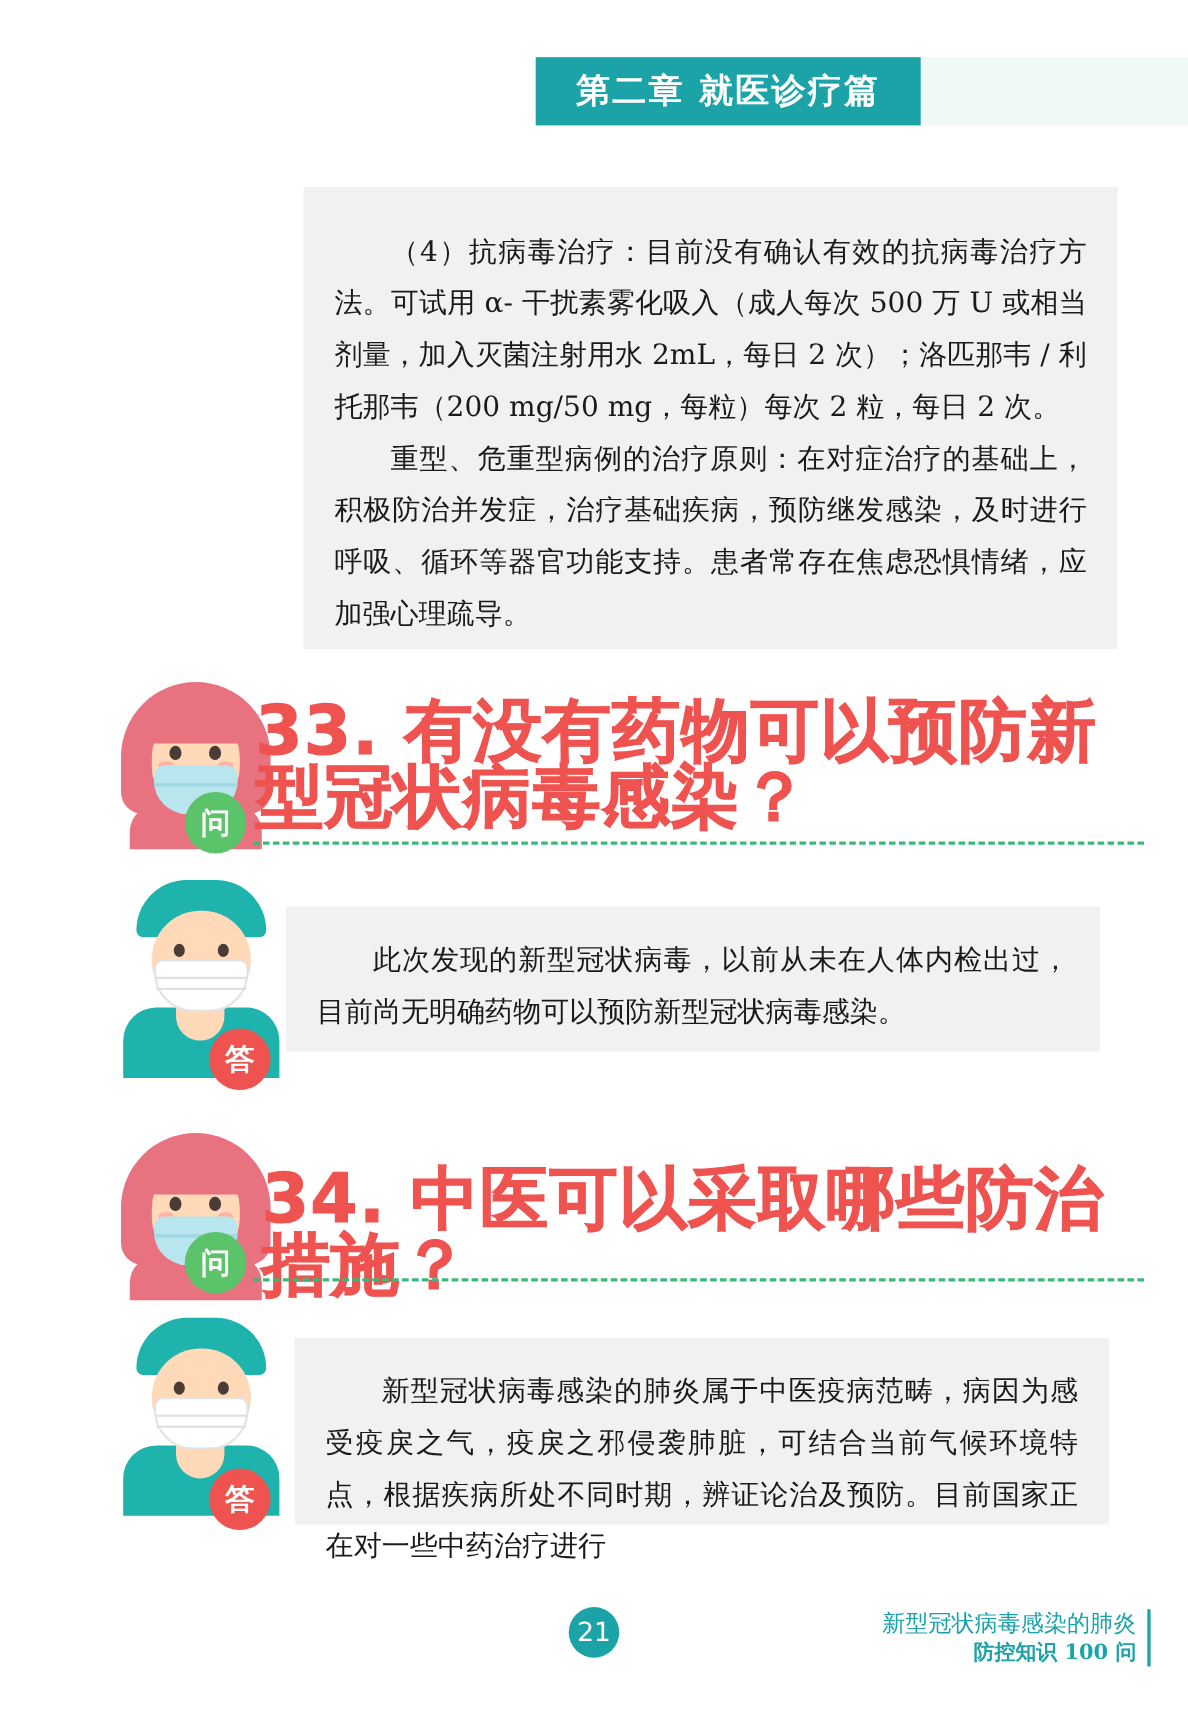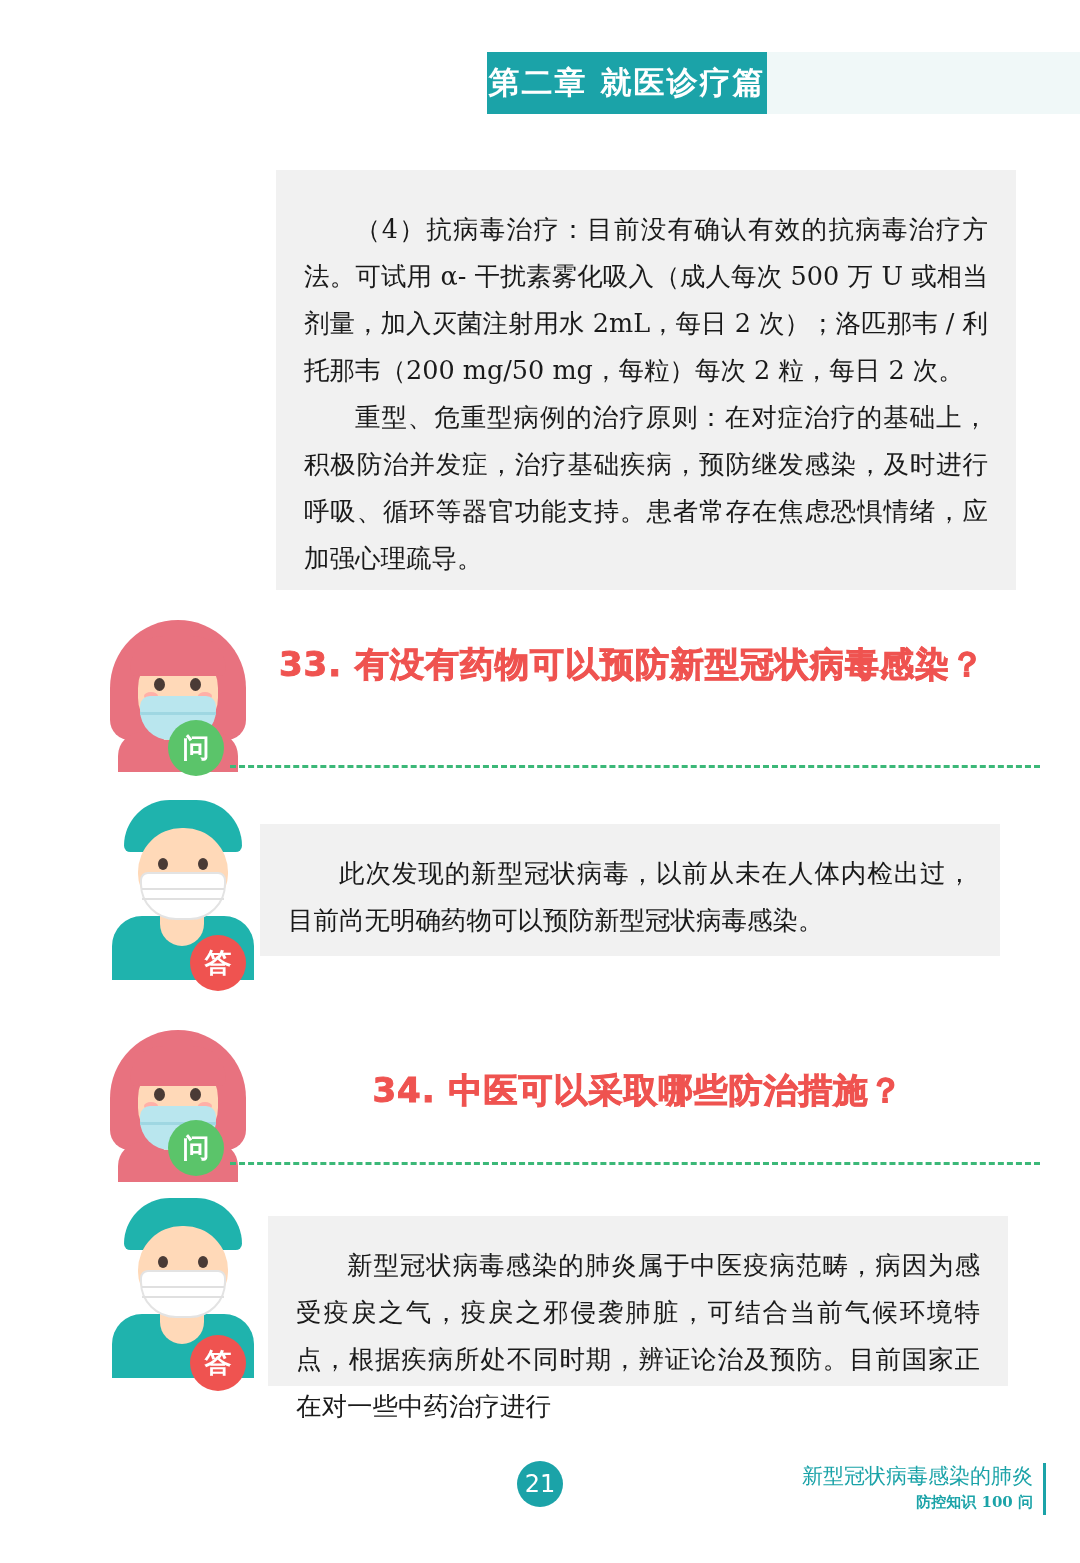--- a/index.html
+++ b/index.html
@@ -11,21 +11,21 @@
 
   
   .header{
     position:absolute;left:0;top:52px;width:1080px;height:70px;
   }
   .header-band{
     position:absolute;left:487px;top:0;width:593px;height:62px;
     background:#f0f8f8;
   }
   .header-tab{
-    position:absolute;left:487px;top:0;width:280px;height:62px;
+    position:absolute;left:487px;top:0;width:350px;height:62px;
     background:#1ba3a8;
     display:flex;align-items:center;justify-content:center;
   }
   .header-tab span{
     color:#ffffff;font-size:31px;font-weight:bold;letter-spacing:2px;
     font-family:"DejaVu Serif","Liberation Serif",serif;
   }
   .publisher{
     position:absolute;left:860px;top:8px;width:200px;height:46px;
     display:flex;align-items:center;gap:8px;
@@ -56,25 +56,24 @@
   }
   .indent{text-indent:2em;}
 
   #intro-box{left:276px;top:170px;width:740px;height:420px;padding:36px 28px 0 28px;}
 
   
   .q-title{
     position:absolute;
     color:#ef5350;
     font-weight:bold;
-    font-size:34px;
+    font-size:62px;
     line-height:60px;
     letter-spacing:1px;
     font-family:"DejaVu Sans","Liberation Sans",sans-serif;
-    text-align:center;
     -webkit-text-stroke:1px #ef5350;
   }
   .q-num{color:#ef5350;}
 
   .dash-line{
     position:absolute;height:0;border-top:3px dashed #3cb878;
   }
 
   
   .girl{position:absolute;width:160px;height:150px;}
@@ -117,21 +116,21 @@
     background:#1ba3a8;color:#fff;font-size:24px;
     display:flex;align-items:center;justify-content:center;
     font-family:"DejaVu Sans","Liberation Sans",sans-serif;
   }
   .footer-note{
     position:absolute;right:34px;top:1463px;width:290px;
     text-align:right;line-height:26px;
     border-right:3px solid #1ba3a8;padding-right:10px;
   }
   .footer-note .l1{font-size:21px;color:#1ba3a8;}
-  .footer-note .l2{font-size:15px;color:#1ba3a8;font-weight:bold;}
+  .footer-note .l2{font-size:19px;color:#1ba3a8;font-weight:bold;}
 </style>
 </head>
 <body>
 
 <div class="header">
   <div class="header-band"></div>
   <div class="header-tab">
     <span>第二章 就医诊疗篇</span>
   </div>
 </div>

